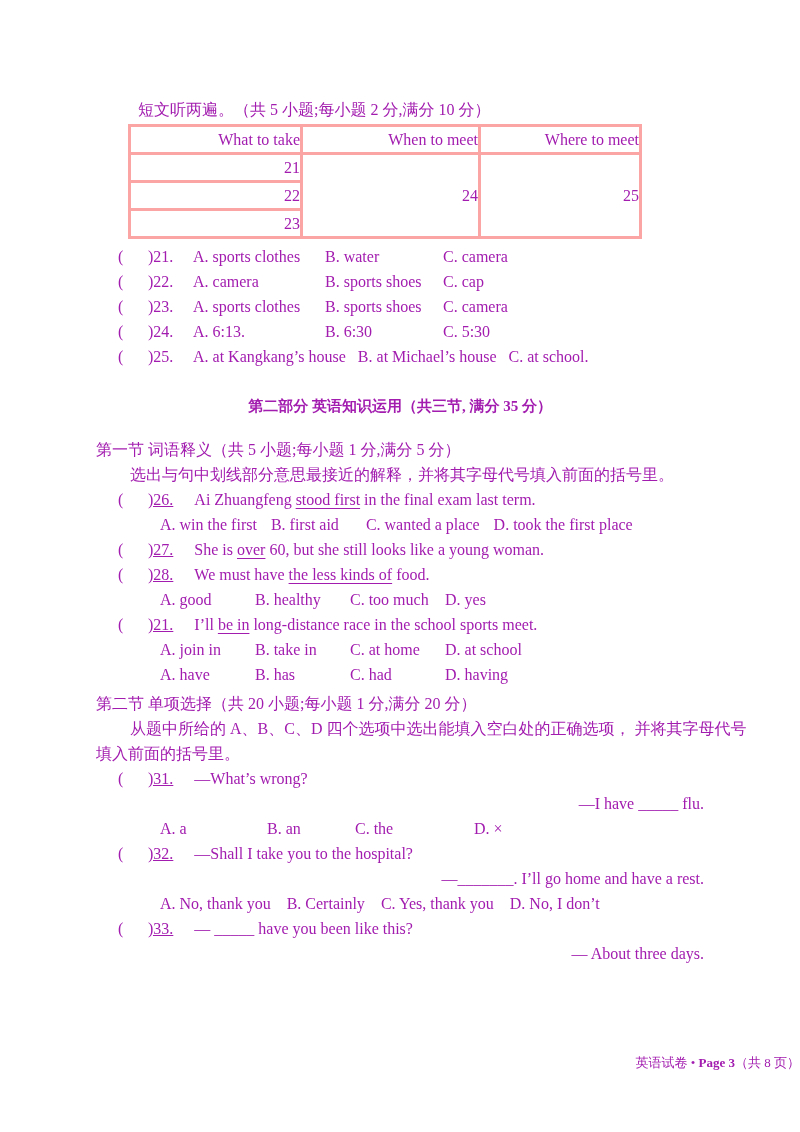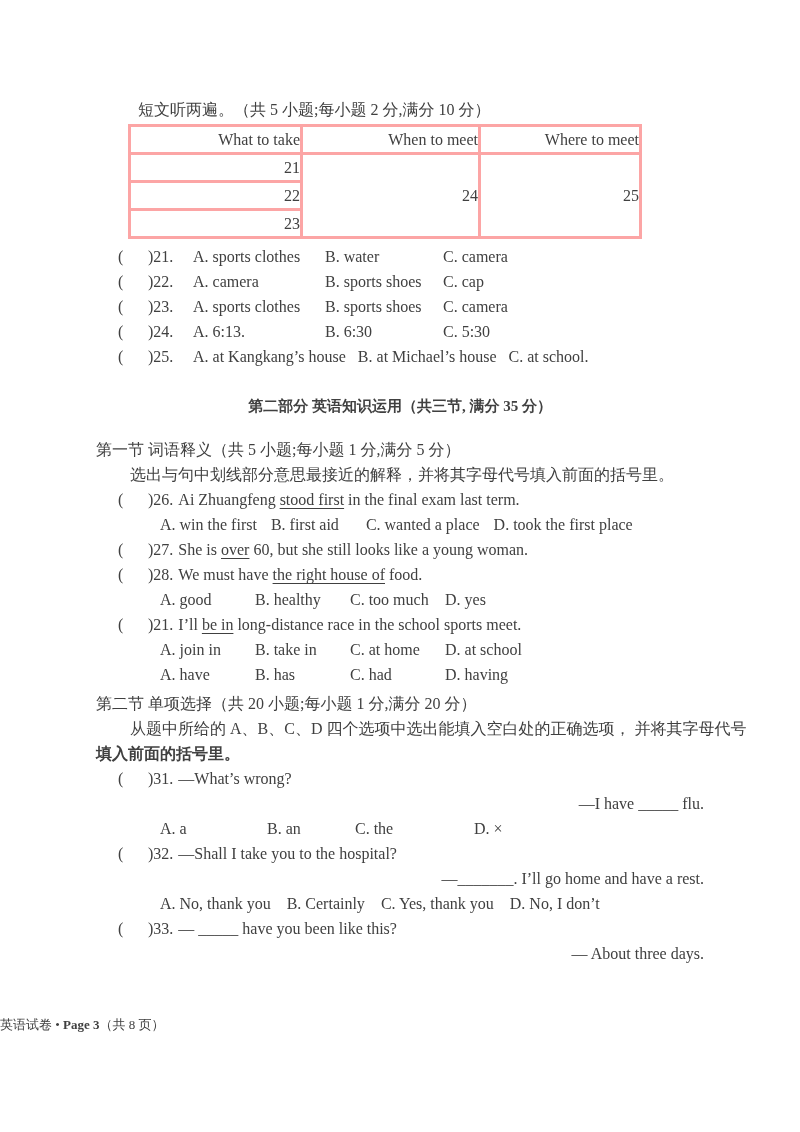--- a/index.html
+++ b/index.html
@@ -1,55 +1,55 @@
 <!DOCTYPE html>
 <html><head>
 <meta charset="utf-8">
 <style>
   html,body{margin:0;padding:0;background:#ffffff;}
   .page{
     position:relative;width:800px;height:1132px;background:#ffffff;
     font-family:"Liberation Serif","DejaVu Serif",serif;
-    font-size:16px;color:#404040;overflow:hidden;
+    font-size:16px;color:#a21caf;overflow:hidden;
   }
   .content{padding:97px 96px 0 96px;}
   .line{line-height:25px;height:25px;white-space:nowrap;}
   .intro{padding-left:42px;}
   
   table.ltable{border-collapse:collapse;margin:2px 0 0 32px;width:502px;border:2px solid #000;table-layout:fixed;}
   .ltable td{border:3px solid #fca5a5;text-align:right;font-size:16px;height:25px;padding:0;vertical-align:middle;}
   .ltable td.c1{width:169px;}
   .ltable td.c2{width:175px;}
   .ltable td.c3{width:158px;}
   .lblock{margin-top:5px;}
   
   .qline{line-height:25px;height:25px;padding-left:22px;white-space:nowrap;}
   .paren{display:inline-block;width:30px;}
   .qnum{display:inline-block;width:45px;}
-  .qnum2{margin-right:5px;}
+  .qnum2{margin-right:21px;text-decoration:underline;}
   .lopt{display:inline-block;box-sizing:border-box;padding-right:12px;}
   .lopt.o1{min-width:132px;}
   .lopt.o2{min-width:118px;}
   
   .heading{margin-top:22px;font-size:15px;font-weight:bold;text-align:center;line-height:30px;height:30px;white-space:nowrap;}
   .sec-title{line-height:25px;height:25px;white-space:nowrap;}
   .s1-title{margin-top:16px;}
   .s2-title{margin-top:4px;}
   .instr{padding-left:34px;line-height:25px;height:25px;white-space:nowrap;}
-  .instr-cont{padding-left:0;font-weight:bold;}
+  .instr-cont{padding-left:0;}
   .useg{text-decoration:underline;text-underline-offset:3px;}
   .optrow{padding-left:64px;line-height:25px;height:25px;white-space:nowrap;}
   .optrow.s1 .s1opt{display:inline-block;box-sizing:border-box;min-width:95px;padding-right:14px;}
   .optrow.wide span{display:inline-block;box-sizing:border-box;}
   .optrow.wide span:nth-child(1){min-width:107px;}
   .optrow.wide span:nth-child(2){min-width:88px;}
   .optrow.wide span:nth-child(3){min-width:119px;}
   .optrow.packed span{margin-right:16px;}
   .subline{padding-left:68px;line-height:25px;height:25px;white-space:nowrap;text-align:right;}
-  .footer{position:absolute;top:1016px;left:0;width:100%;text-align:left;font-size:13px;line-height:18px;}
+  .footer{position:absolute;top:1054px;left:0;width:100%;text-align:right;font-size:13px;line-height:18px;}
   .footer .pg{font-weight:bold;}
 </style>
 </head>
 <body>
 
 <div class="page">
   <div class="content">
 
     <div class="line intro">短文听两遍。（共 5 小题;每小题 2 分,满分 10 分）</div>
 
@@ -84,21 +84,21 @@
 
     <div class="heading">第二部分 英语知识运用（共三节, 满分 35 分）</div>
 
     <div class="sec-title s1-title">第一节 词语释义（共 5 小题;每小题 1 分,满分 5 分）</div>
     <div class="instr">选出与句中划线部分意思最接近的解释，并将其字母代号填入前面的括号里。</div>
 
     <div>
         <div class="qline"><span class="paren">(</span><span class="qnum2">)26.</span><span><span>Ai Zhuangfeng </span><span class="useg">stood first</span><span> in the final exam last term.</span></span></div>
         <div class="optrow s1"><span class="s1opt">A. win the first</span><span class="s1opt">B. first aid</span><span class="s1opt">C. wanted a place</span><span class="s1opt">D. took the first place</span></div>
         <div class="qline"><span class="paren">(</span><span class="qnum2">)27.</span><span><span>She is </span><span class="useg">over</span><span> 60, but she still looks like a young woman.</span></span></div>
-        <div class="qline"><span class="paren">(</span><span class="qnum2">)28.</span><span><span>We must have </span><span class="useg">the right house of</span><span> food.</span></span></div>
+        <div class="qline"><span class="paren">(</span><span class="qnum2">)28.</span><span><span>We must have </span><span class="useg">the less kinds of</span><span> food.</span></span></div>
         <div class="optrow s1"><span class="s1opt">A. good</span><span class="s1opt">B. healthy</span><span class="s1opt">C. too much</span><span class="s1opt">D. yes</span></div>
         <div class="qline"><span class="paren">(</span><span class="qnum2">)21.</span><span><span>I’ll </span><span class="useg">be in</span><span> long-distance race in the school sports meet.</span></span></div>
         <div class="optrow s1"><span class="s1opt">A. join in</span><span class="s1opt">B. take in</span><span class="s1opt">C. at home</span><span class="s1opt">D. at school</span></div>
         <div class="optrow s1"><span class="s1opt">A. have</span><span class="s1opt">B. has</span><span class="s1opt">C. had</span><span class="s1opt">D. having</span></div>
       </div>
 
     <div class="sec-title s2-title">第二节 单项选择（共 20 小题;每小题 1 分,满分 20 分）</div>
     <div class="instr">从题中所给的 A、B、C、D 四个选项中选出能填入空白处的正确选项， 并将其字母代号</div>
     <div class="instr instr-cont">填入前面的括号里。</div>
 

